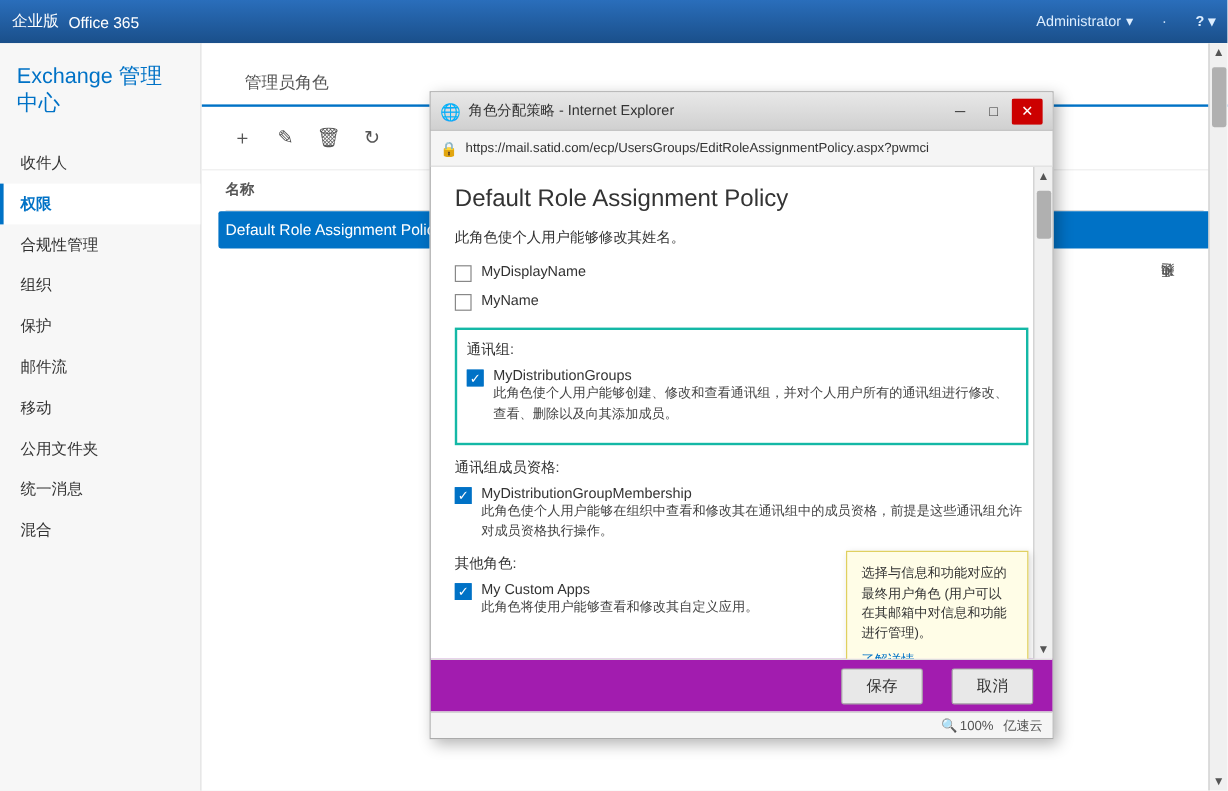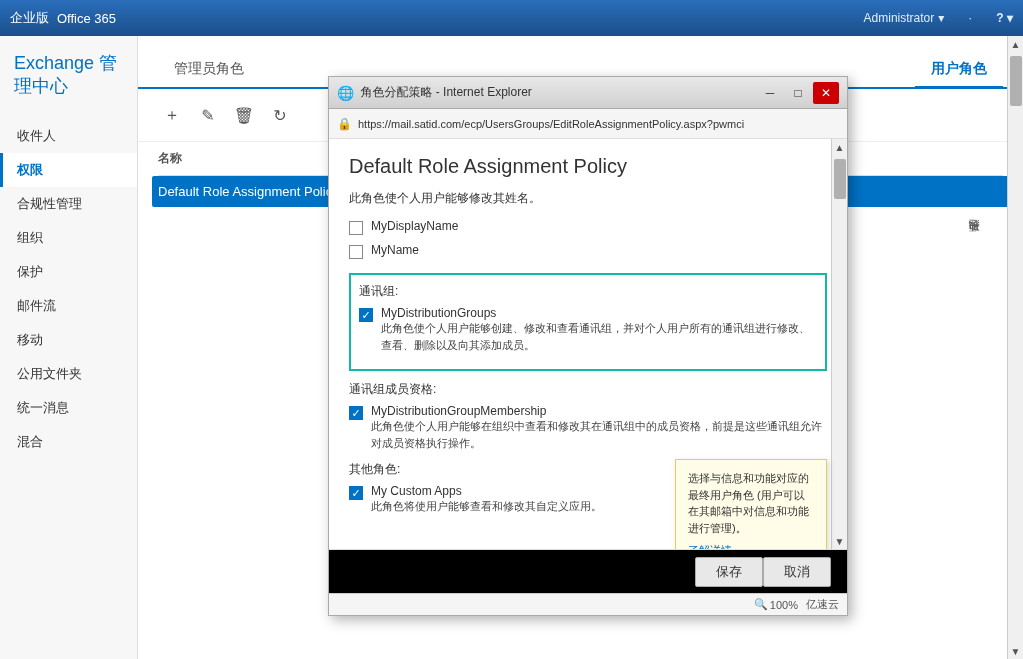--- a/index.html
+++ b/index.html
@@ -19,21 +19,21 @@
     .top-bar-left { display: flex; align-items: center; gap: 8px; font-size: 13px; }
     .top-bar-right { display: flex; align-items: center; gap: 24px; font-size: 12px; color: #ddeeff; }
     .top-bar-right .admin-btn { display: flex; align-items: center; gap: 4px; cursor: pointer; }
     .top-bar-right .help-btn { cursor: pointer; font-weight: bold; }
 
     
     .main-layout { display: flex; height: calc(659px - 36px); }
 
     
     .sidebar {
-      width: 138px;
+      width: 168px;
       background: #f7f7f7;
       border-right: 1px solid #ddd;
       padding-top: 0;
       flex-shrink: 0;
     }
     .sidebar-title {
       color: #0072c6;
       font-size: 18px;
       font-weight: 300;
       padding: 16px 14px 20px 14px;
@@ -206,26 +206,26 @@
       padding: 8px;
       margin-bottom: 10px;
       background: #fff;
     }
     .section-title { font-size: 12px; color: #333; margin-bottom: 6px; font-weight: 500; }
     .section-subtitle { font-size: 12px; color: #333; margin-bottom: 6px; }
     .section-desc { font-size: 11px; color: #444; line-height: 1.5; margin-left: 22px; }
 
     .ie-footer {
       height: 44px;
-      background: #000000;
+      background: #a21caf;
       border-top: 1px solid #ddd;
       display: flex;
       align-items: center;
       justify-content: flex-end;
-      gap: 0;
+      gap: 24px;
       padding: 0 16px;
     }
     .ie-btn {
       padding: 5px 20px;
       border: 1px solid #aaa;
       background: #e8e8e8;
       cursor: pointer;
       font-size: 13px;
       color: #333;
       border-radius: 2px;
@@ -309,21 +309,20 @@
     <div class="sidebar-item">移动</div>
     <div class="sidebar-item">公用文件夹</div>
     <div class="sidebar-item">统一消息</div>
     <div class="sidebar-item">混合</div>
   </div>
 
   <div class="content-area">
 
     <div class="tabs">
       <div class="tab">管理员角色</div>
-      <div class="tab active">用户角色</div>
     </div>
 
     <div class="toolbar">
       <div class="toolbar-btn" title="添加">＋</div>
       <div class="toolbar-btn" title="编辑">✎</div>
       <div class="toolbar-btn" title="删除">🗑</div>
       <div class="toolbar-btn" title="刷新">↻</div>
     </div>
 
     <div class="data-table">

